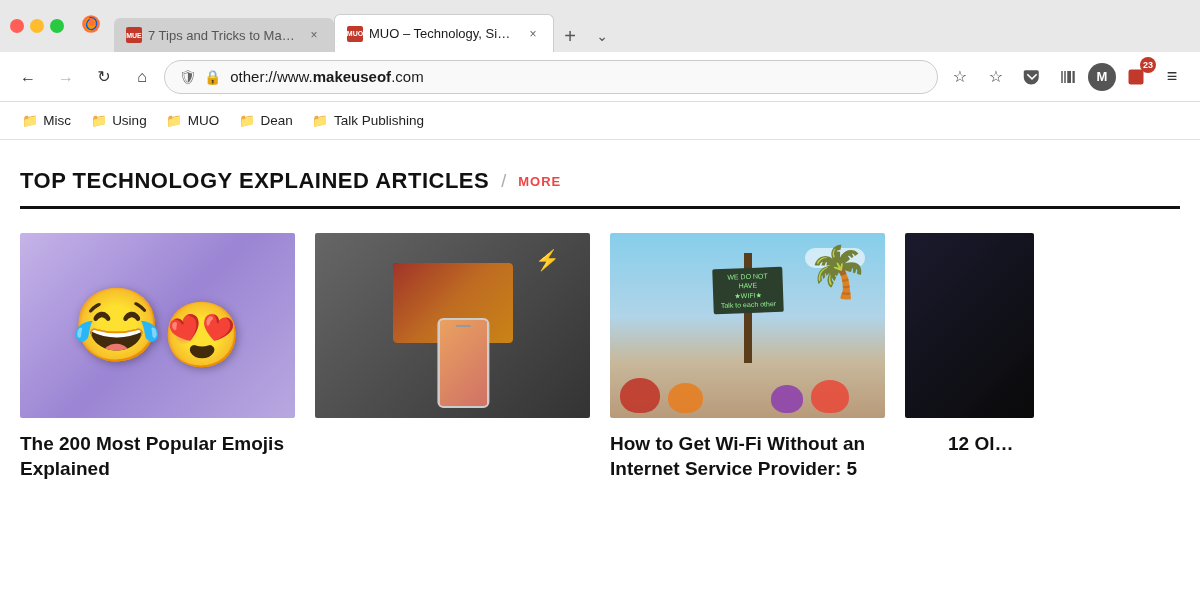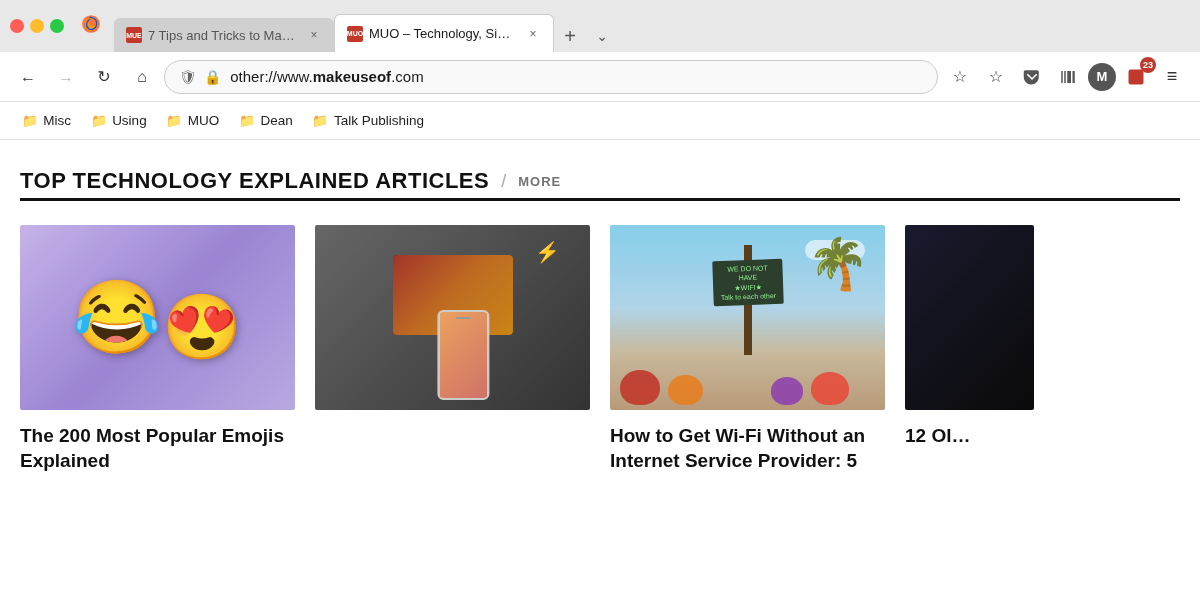--- a/index.html
+++ b/index.html
@@ -212,32 +212,32 @@
       background: #fff;
       padding: 28px 20px 0 20px;
       height: calc(600px - 52px - 50px - 38px);
       overflow: hidden;
     }
 
     .section-header {
       display: flex;
       align-items: center;
       gap: 12px;
-      margin-bottom: 4px;
+      margin-bottom: 12px;
     }
     .section-title {
       font-size: 22px;
       font-weight: 900;
       letter-spacing: 0.5px;
       color: #111;
       text-transform: uppercase;
     }
     .section-more {
       font-size: 13px;
-      color: #737373;
+      color: #ef4444;
       font-weight: 600;
       letter-spacing: 1px;
       text-transform: uppercase;
       cursor: pointer;
     }
     .section-divider {
       border: none;
       border-top: 3px solid #111;
       margin-bottom: 24px;
     }
@@ -470,17 +470,17 @@
           <div style="width:38px; height:33px; background:#e74c3c; border-radius:50% 50% 45% 45%; opacity:0.9;"></div>
         </div>
       </div>
       <h3 class="article-title">How to Get Wi-Fi Without an Internet Service Provider: 5</h3>
     </div>
 
     <div class="article-card">
       <div class="article-image img-dark" style="background:#111; overflow:hidden;">
         <div style="width:100%; height:100%; background: linear-gradient(135deg, #1a1a2e 0%, #0a0a0a 100%);"></div>
       </div>
-      <h3 class="article-title" style="font-size:19px; font-weight:800;">12 Ol…</h3>
+      <h3 class="article-title" style="font-size:19px; font-weight:800;margin-left:43px;">12 Ol…</h3>
     </div>
 
   </div>
 </div>
 
 </body></html>

